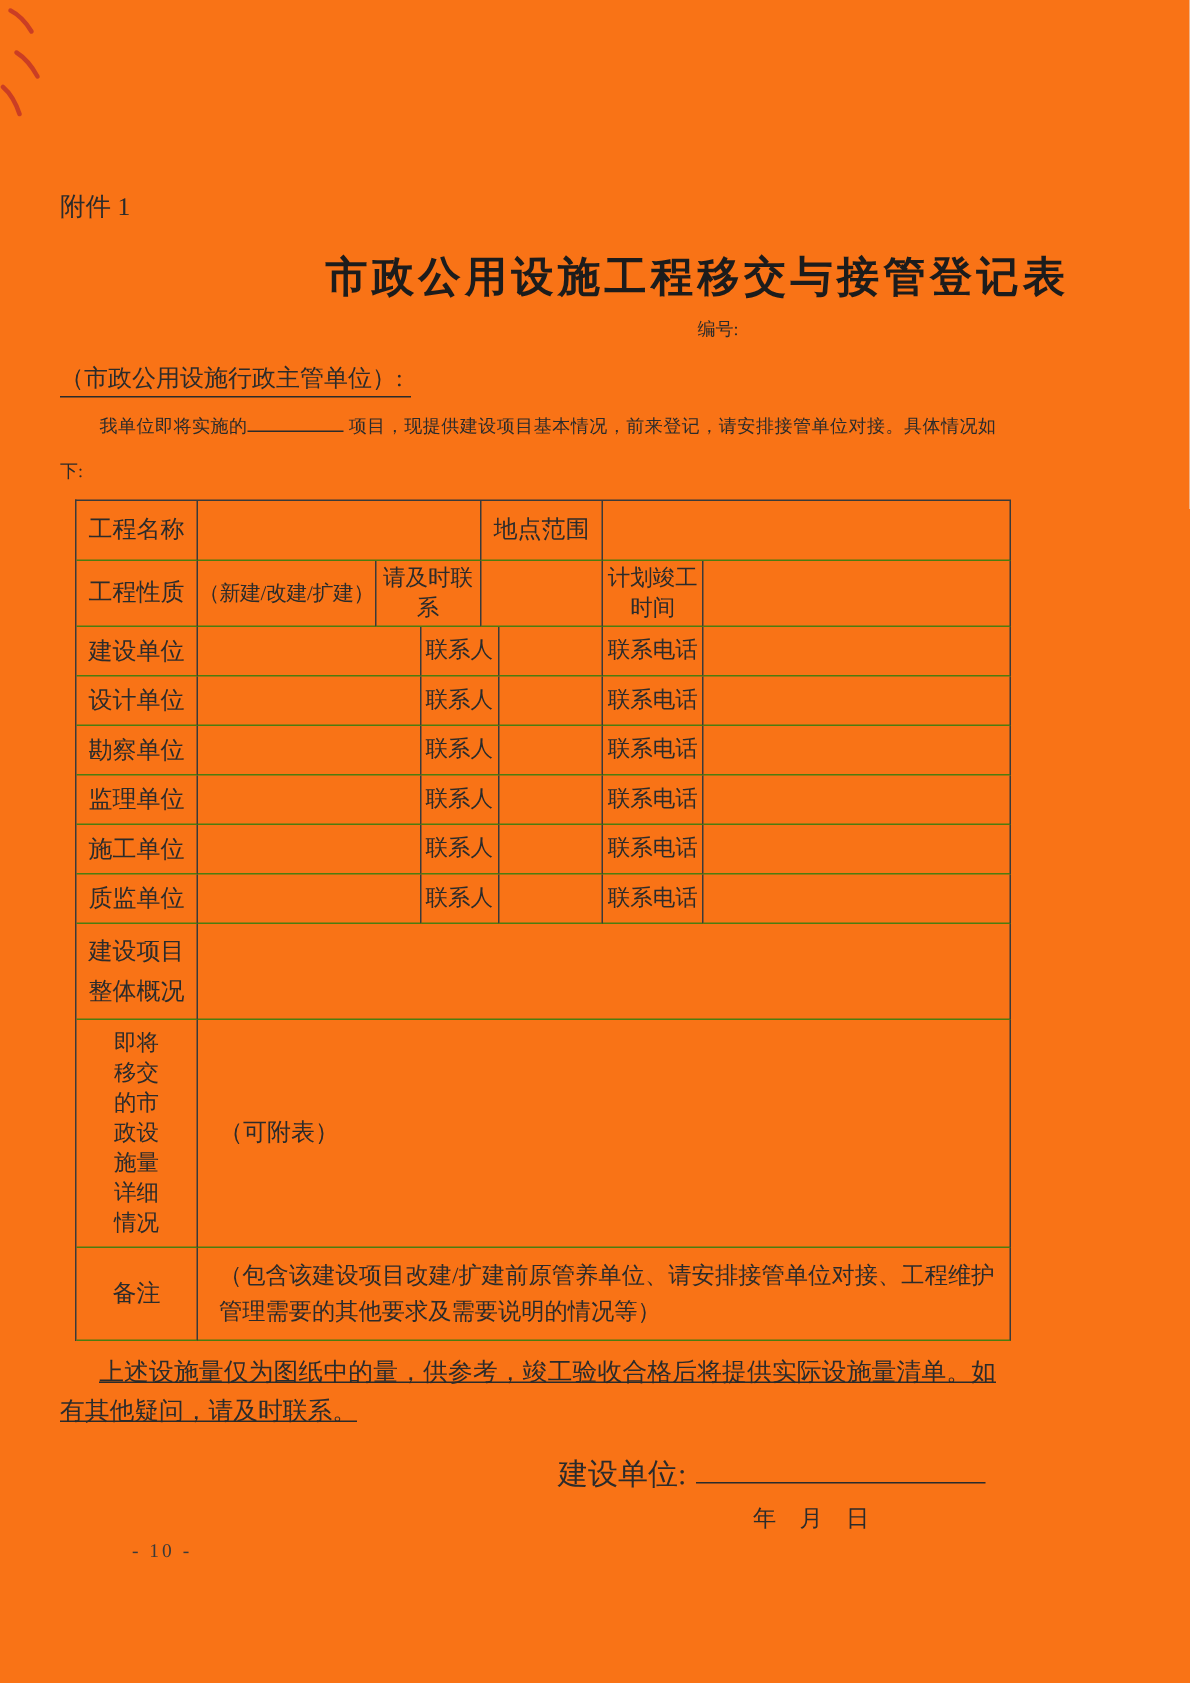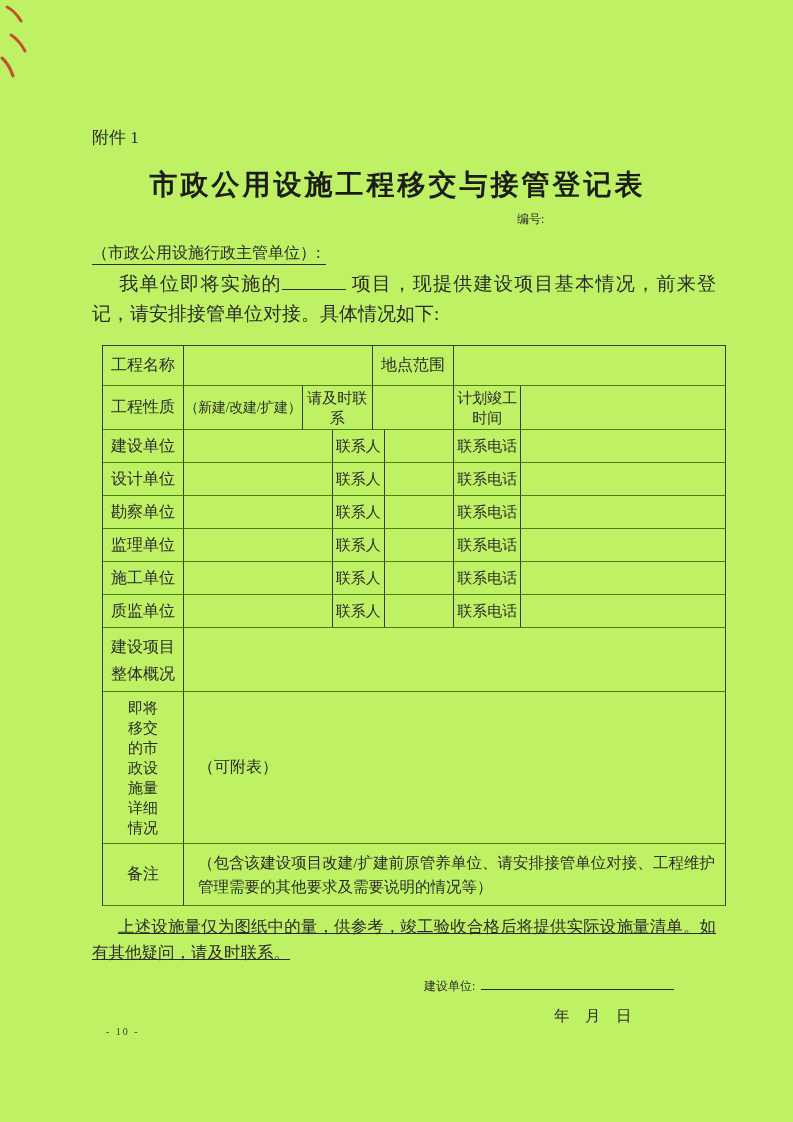--- a/index.html
+++ b/index.html
@@ -1,55 +1,55 @@
 <!DOCTYPE html>
 <html><head>
 <meta charset="utf-8">
 <style>
   html,body { margin:0; padding:0; background:#e8e8e8; }
   .page {
     position:relative;
     width:793px; height:1122px;
     margin:0 auto;
-    background:#bef264;
+    background:#f97316;
     color:#2b2b2b;
     font-family:"Liberation Serif","DejaVu Serif",serif;
     overflow:hidden;
     box-sizing:border-box;
-    padding:126px 80px 0 92px;
+    padding:126px 80px 0 40px;
   }
   .pen-marks { position:absolute; left:0; top:2px; }
 
   .attach { font-size:17px; line-height:24px; margin-bottom:18px; }
 
   .title {
-    text-align:center;
+    text-align:right;
     font-family:"Liberation Sans","DejaVu Sans",sans-serif;
     font-weight:700;
     font-size:28px;
     letter-spacing:3px;
     line-height:34px;
     color:#1c1c1c;
     margin-left:-10px;
   }
   .serial { font-size:12px; line-height:22px; padding-left:425px; margin-top:6px; }
 
   .addressee-line { margin-top:12px; font-size:16px; line-height:22px; }
   .addressee-line span {
     display:inline-block;
     border-bottom:1px solid #2b2b2b;
     padding-right:6px;
   }
 
   .intro {
     width:624px;
-    font-size:19px;
+    font-size:12px;
     line-height:30px;
     text-align:justify;
-    margin:4px 0 16px 0;
+    margin:4px 0 4px 0;
   }
   .intro .indent { display:inline-block; width:26px; }
   .blank-line {
     display:inline-block;
     width:64px;
     border-bottom:1px solid #2b2b2b;
     height:14px;
   }
 
   
@@ -108,34 +108,34 @@
   .closing-note {
     width:624px;
     font-size:16.5px;
     line-height:26px;
     text-align:justify;
     margin:8px 0 0 0;
     text-decoration:underline;
   }
   .closing-note .indent { display:inline-block; width:26px; }
 
-  .sign-line { margin-top:8px; padding-left:332px; font-size:12px; line-height:22px; }
+  .sign-line { margin-top:18px; padding-left:332px; font-size:20px; line-height:22px; }
   .sign-underline {
     display:inline-block;
     width:193px;
     border-bottom:1px solid #2b2b2b;
     height:15px;
     margin-left:6px;
   }
   .date-line { margin-top:8px; padding-left:462px; font-size:15.5px; line-height:22px; }
 
   .page-num {
     position:absolute;
-    left:106px; top:1026px;
-    font-size:10px;
+    left:88px; top:1026px;
+    font-size:13px;
     letter-spacing:2px;
     color:#3a3a3a;
   }
 </style>
 </head>
 <body>
 
 <div class="page">
 
   <svg class="pen-marks" width="32" height="82" viewBox="0 0 32 82">

